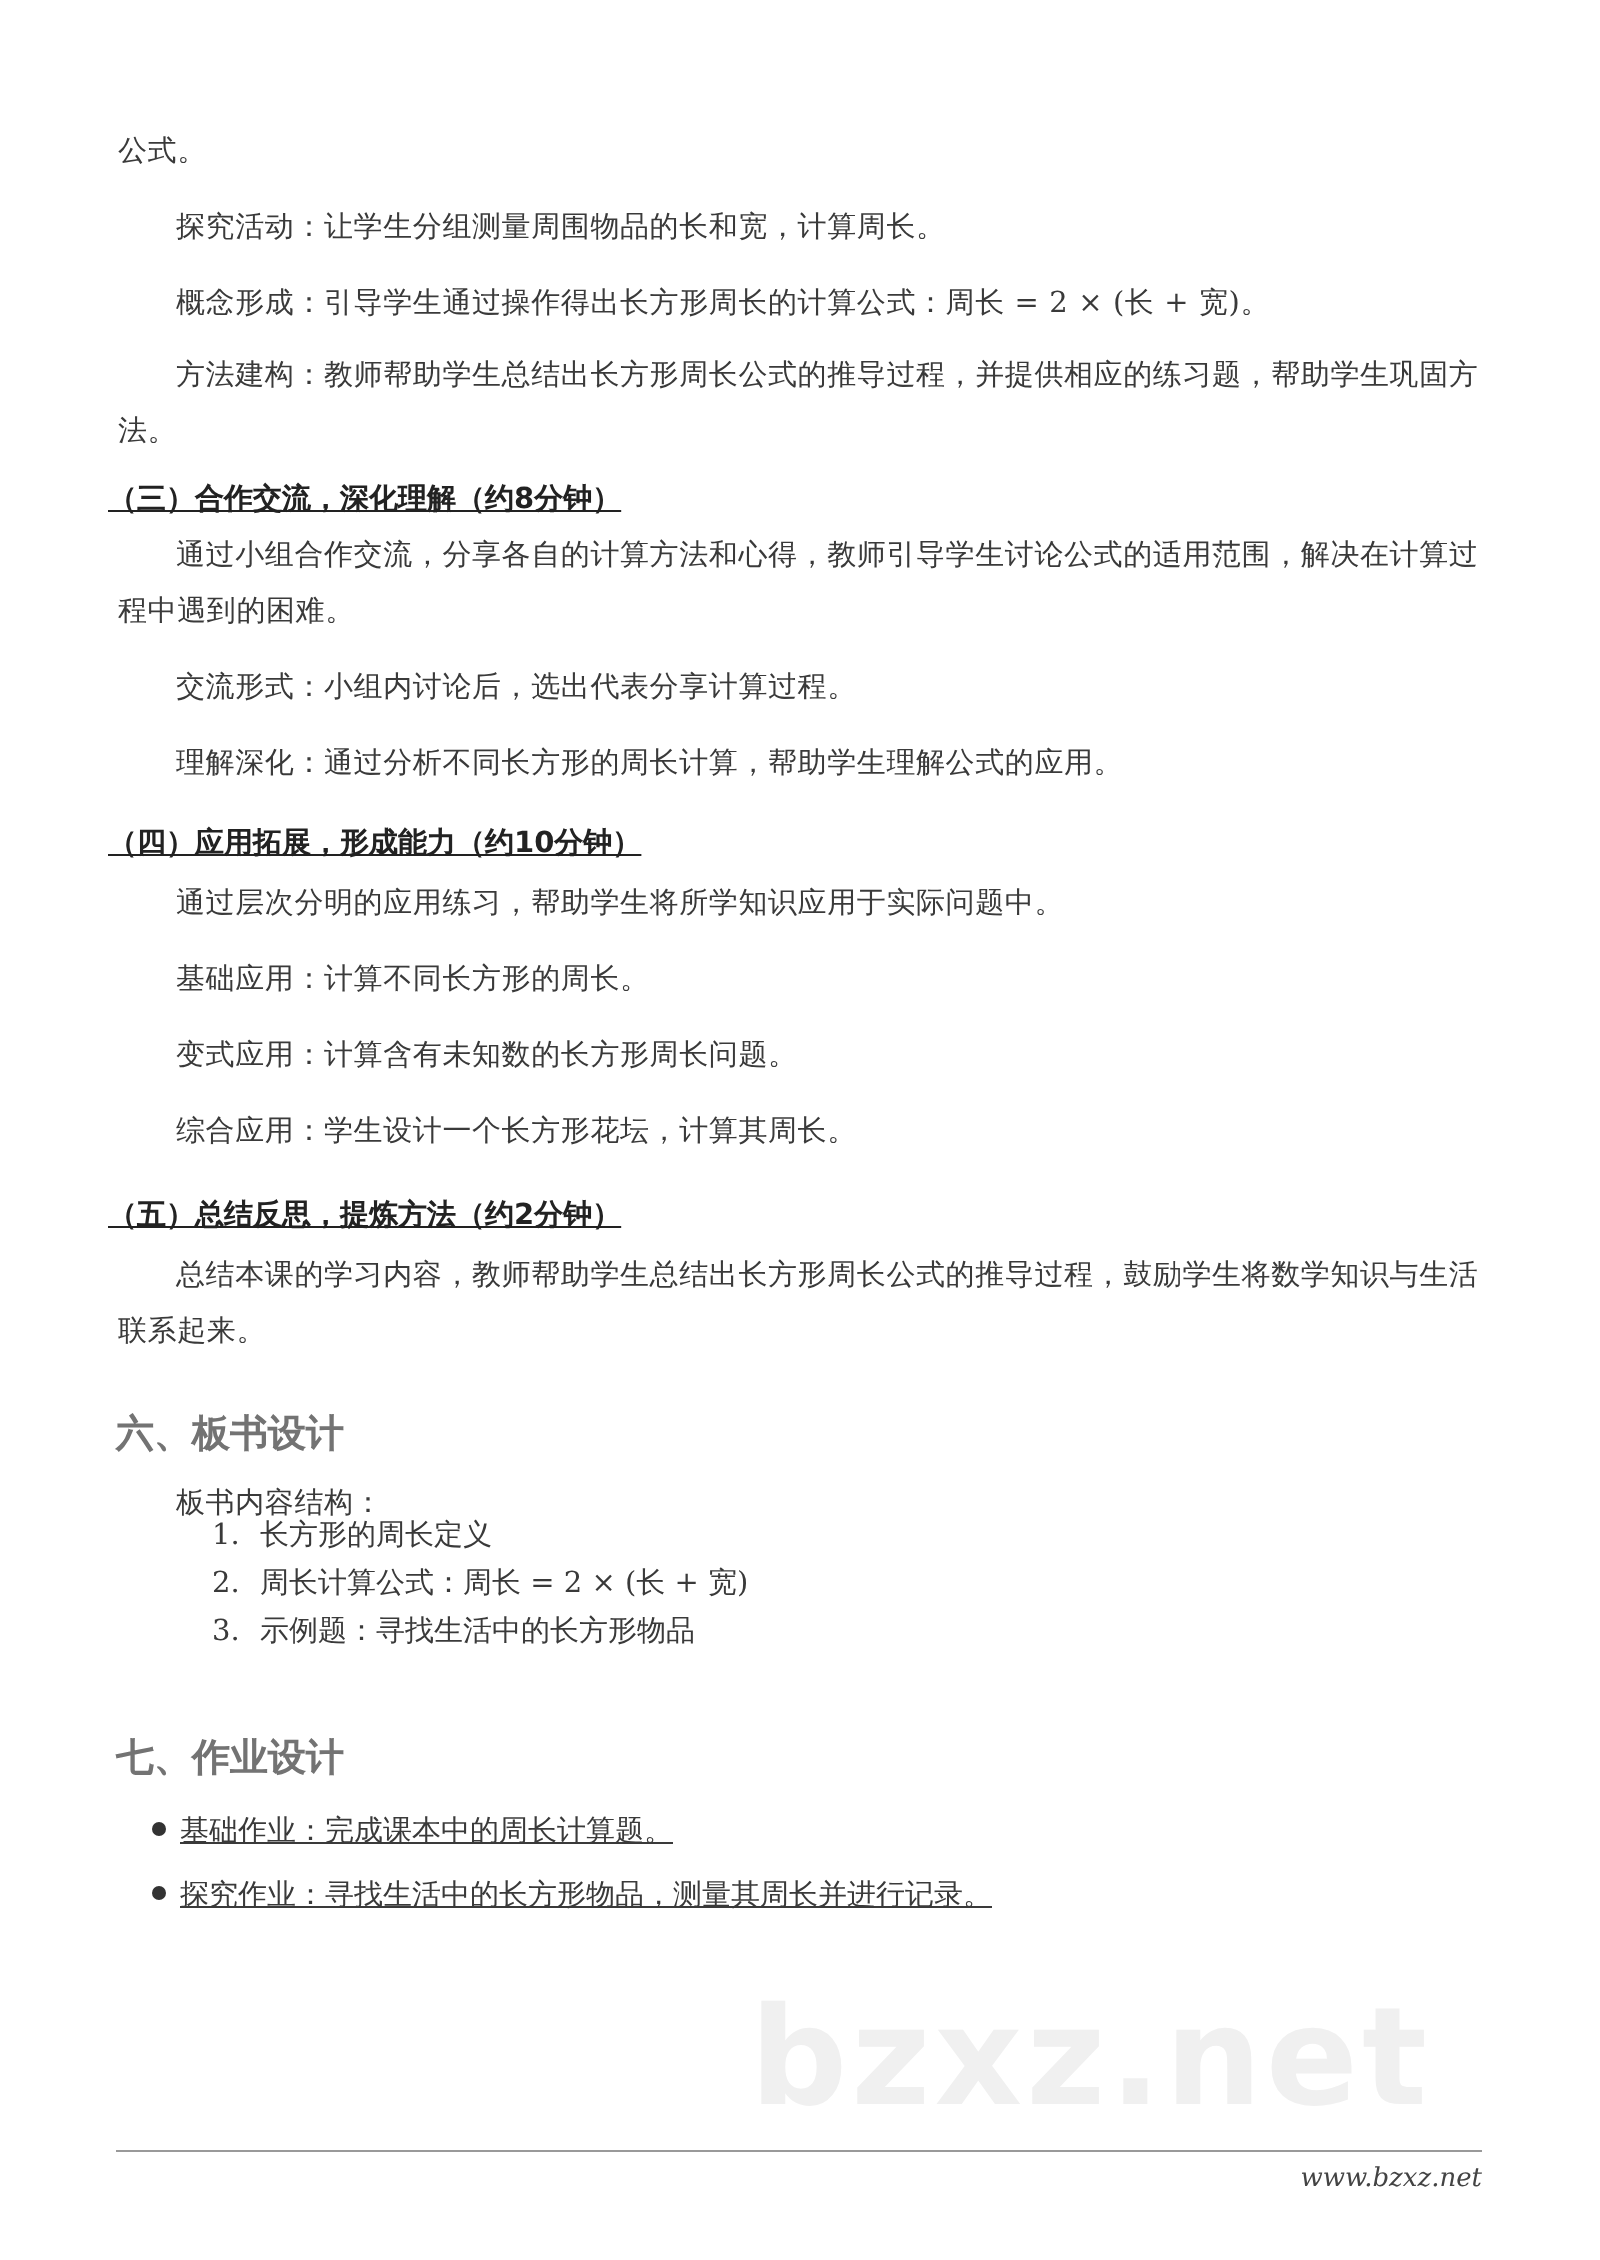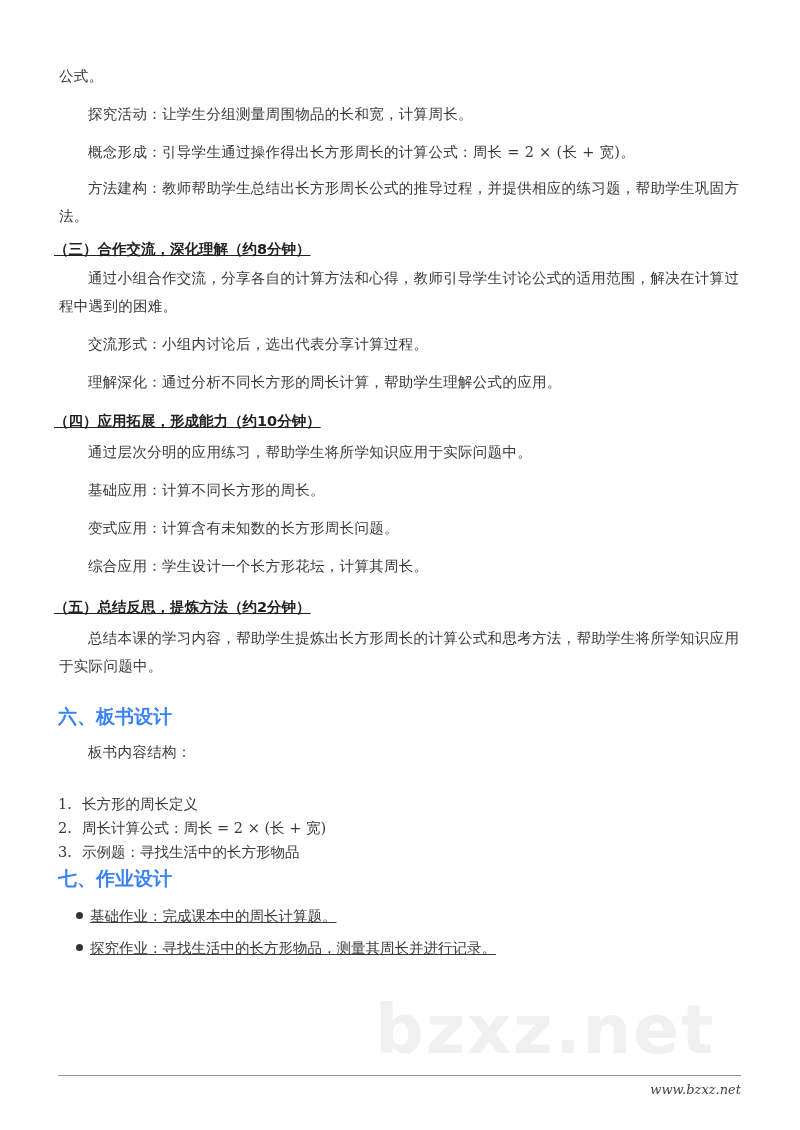--- a/index.html
+++ b/index.html
@@ -4,21 +4,21 @@
 <style>
   html, body { margin:0; padding:0; }
   body {
     width:800px; height:1130px; background:#ffffff; position:relative; overflow:hidden;
     font-family: "DejaVu Serif", "Liberation Serif", serif; color:#333;
   }
   .page { position:absolute; left:0; top:0; width:800px; height:1130px; }
   .p { position:absolute; left:59px; width:682px; font-size:14.5px; line-height:28px; color:#3a3a3a; letter-spacing:0.3px; }
   .indent { text-indent:29px; }
   .h3 { position:absolute; left:54px; font-size:14.5px; font-weight:bold; color:#222; font-family:"DejaVu Sans", "Liberation Sans", sans-serif;text-decoration:underline; }
-  .h2 { position:absolute; left:58px; font-size:19px; font-weight:bold; color:#3b82f6; font-family:Liberation Sans, sans-serif; }
+  .h2 { position:absolute; left:58px; font-size:19px; font-weight:bold; color:#737373; font-family:Liberation Sans, sans-serif; }
   .ol { position:absolute; left:58px; font-size:14.5px; line-height:24px; color:#3a3a3a; }
   .ol .num { display:inline-block; width:24px; }
   .ul { position:absolute; left:76px; font-size:14.5px; color:#3a3a3a; }
   .ul .li { height:32px; line-height:32px;text-decoration:underline; }
   .ul .bullet { display:inline-block; width:7px; height:7px; border-radius:50%; background:#333; margin-right:7px; vertical-align:middle; position:relative; top:-2px; }
   .watermark { position:absolute; left:375px; top:990px; font-family:"DejaVu Sans", "Liberation Sans", sans-serif; font-weight:bold; font-size:68px; color:#f0f0f0; letter-spacing:2px; }
   .footer-rule { position:absolute; left:58px; top:1075px; width:683px; height:1px; background:#999; }
   .footer-url { position:absolute; right:59px; top:1082px; font-size:13px; font-style:italic; color:#444; font-family:"DejaVu Serif", "Liberation Serif", serif; }
 </style>
 </head>
@@ -37,25 +37,25 @@
   <div class="p indent" style="top:330px;">交流形式：小组内讨论后，选出代表分享计算过程。</div>
   <div class="p indent" style="top:368px;">理解深化：通过分析不同长方形的周长计算，帮助学生理解公式的应用。</div>
 
   <div class="h3" style="top:412px;">（四）应用拓展，形成能力（约10分钟）</div>
   <div class="p indent" style="top:438px;">通过层次分明的应用练习，帮助学生将所学知识应用于实际问题中。</div>
   <div class="p indent" style="top:476px;">基础应用：计算不同长方形的周长。</div>
   <div class="p indent" style="top:514px;">变式应用：计算含有未知数的长方形周长问题。</div>
   <div class="p indent" style="top:552px;">综合应用：学生设计一个长方形花坛，计算其周长。</div>
 
   <div class="h3" style="top:598px;">（五）总结反思，提炼方法（约2分钟）</div>
-  <div class="p indent" style="top:624px;">总结本课的学习内容，帮助学生提炼出长方形周长的计算公式和思考方法，帮助学生将所学知识应用于实际问题中。</div>
+  <div class="p indent" style="top:624px;">总结本课的学习内容，教师帮助学生总结出长方形周长公式的推导过程，鼓励学生将数学知识与生活联系起来。</div>
 
   <div class="h2" style="top:704px;">六、板书设计</div>
   <div class="p" style="top:738px; left:88px;">板书内容结构：</div>
-  <div class="ol" style="top:792px;">
+  <div class="ol" style="top:756px;margin-left:48px;">
     <div><span class="num">1.</span><span>长方形的周长定义</span></div>
     <div><span class="num">2.</span><span>周长计算公式：周长 = 2 × (长 + 宽)</span></div>
     <div><span class="num">3.</span><span>示例题：寻找生活中的长方形物品</span></div>
   </div>
 
   <div class="h2" style="top:866px;">七、作业设计</div>
   <div class="ul" style="top:900px;">
     <div class="li"><span class="bullet"></span><span>基础作业：完成课本中的周长计算题。</span></div>
     <div class="li"><span class="bullet"></span><span>探究作业：寻找生活中的长方形物品，测量其周长并进行记录。</span></div>
   </div>

